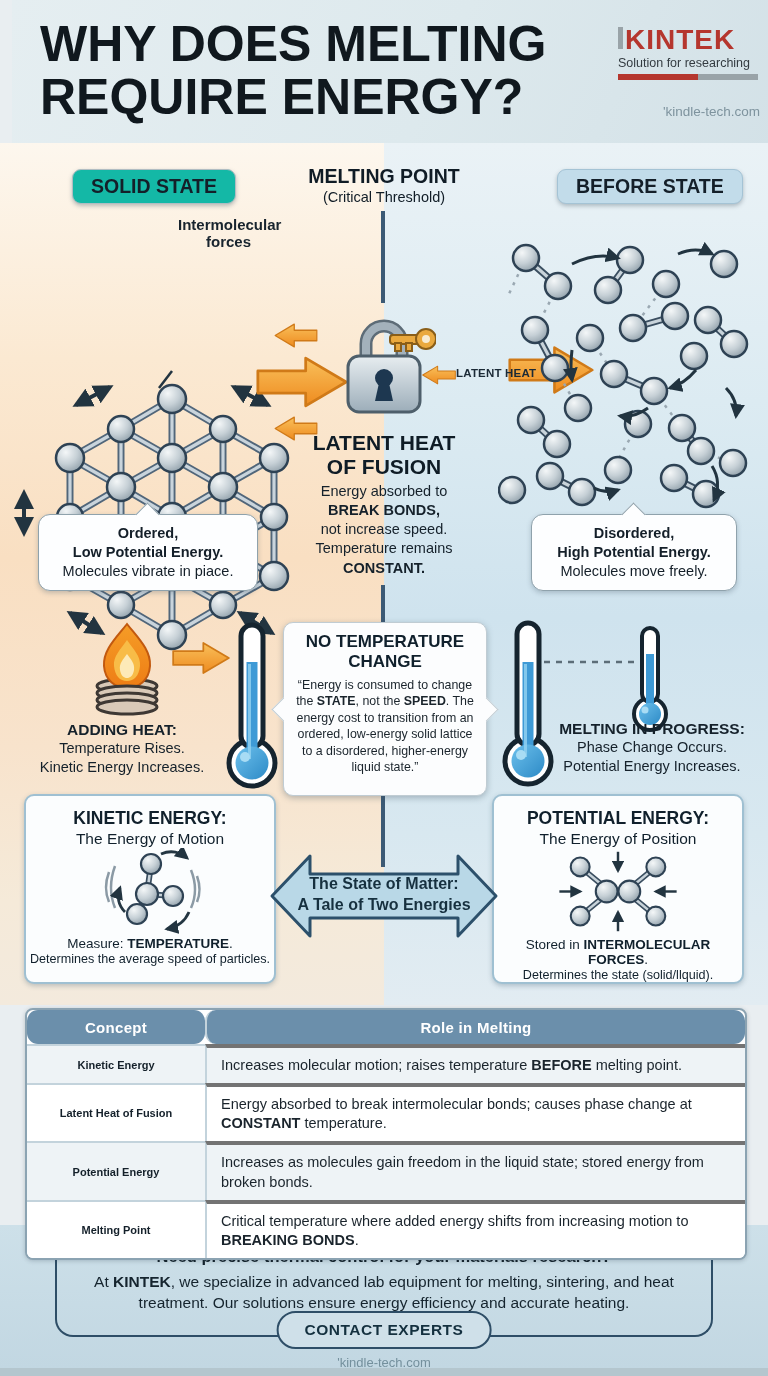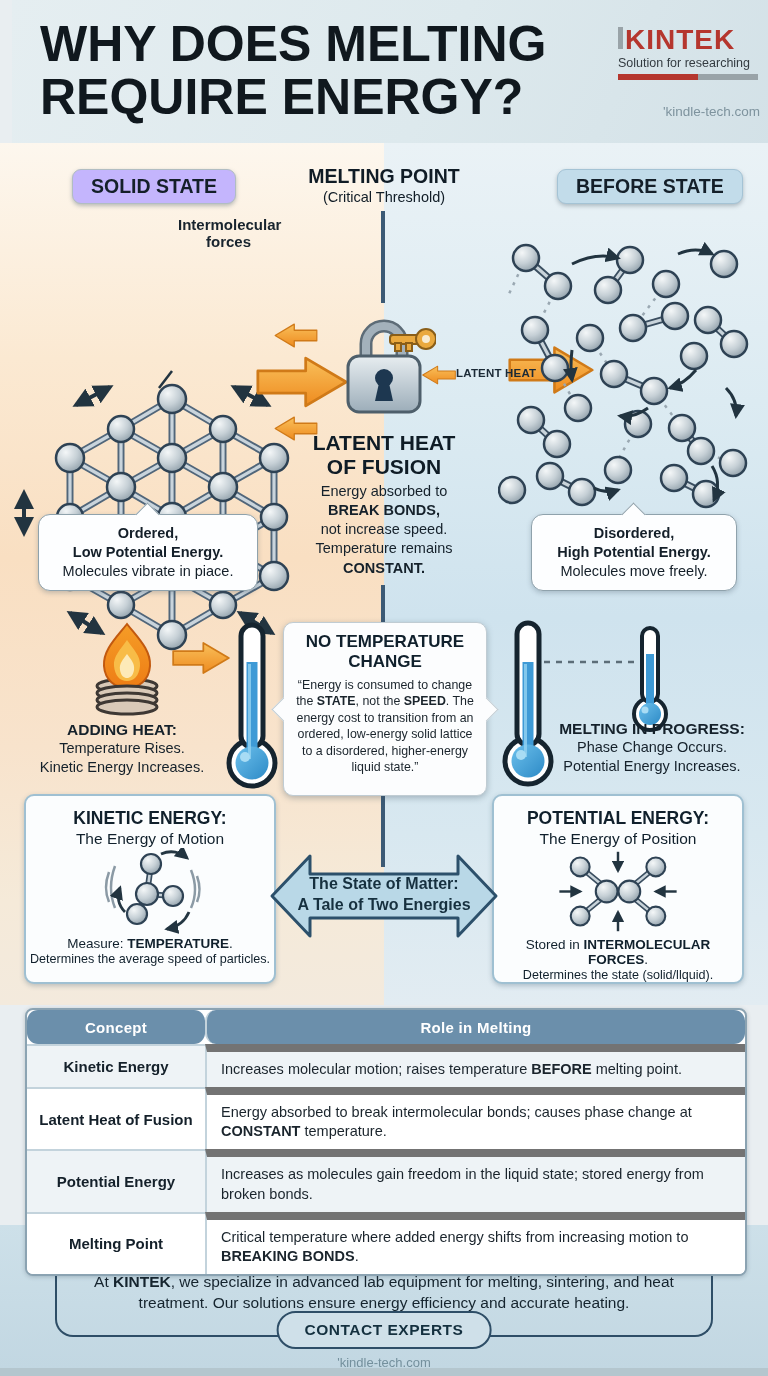--- a/index.html
+++ b/index.html
@@ -24,21 +24,21 @@
 
   
   .compare{left:0;top:143px;width:768px;height:862px;}
   .bgL{left:0;top:0;width:384px;height:862px;
     background:linear-gradient(180deg,#fdf7ee 0%,#fbe9d2 25%,#f9dfc2 48%,#f8e3cc 70%,#f5ead9 88%,#f3eadd 100%);}
   .bgR{left:384px;top:0;width:384px;height:862px;
     background:linear-gradient(180deg,#eaf2f6 0%,#dcebf2 30%,#cfe3ee 55%,#d8e8f0 80%,#e2ecf2 100%);}
   .divider{left:381px;width:4px;background:#3c5a75;z-index:1;}
   .badge{padding:5px 18px;border-radius:9px;font-size:19.5px;font-weight:800;color:#141f29;
     box-shadow:0 2px 4px rgba(60,80,95,.35);z-index:2;}
-  .badge.solid{left:72px;top:26px;background:#c4b5fd;border:1px solid #b1bdc2;}
+  .badge.solid{left:72px;top:26px;background:#14b8a6;border:1px solid #b1bdc2;}
   .badge.liquid{left:557px;top:26px;background:#c2dcea;border:1px solid #a4c3d5;}
   .mp{left:276px;top:22px;width:216px;z-index:2;color:#101c26;}
   .mp .t{font-size:19.5px;font-weight:800;}
   .mp .s{font-size:14.5px;margin-top:1px;}
   .forces{left:178px;top:74px;width:110px;font-size:15px;font-weight:600;color:#18242e;
     line-height:1.12;z-index:2;}
   .forces .ln2{padding-left:28px;}
   .fusion-h{left:292px;top:288px;width:184px;font-size:21px;font-weight:800;line-height:1.12;
     color:#0f1c26;z-index:2;}
   .fusion-b{left:294px;top:339px;width:180px;font-size:14.5px;line-height:1.32;color:#15212b;z-index:2;}
@@ -79,23 +79,23 @@
     font-weight:800;color:#16303f;line-height:1.3;}
 
   
   .tablebg{left:0;top:1005px;width:768px;height:220px;background:#e9eef1;}
   .tbl{left:25px;top:1008px;width:718px;border:2px solid #8ba3b2;border-radius:8px;overflow:hidden;
     background:#fff;box-shadow:0 1px 4px rgba(40,60,75,.25);z-index:2;
     display:grid;grid-template-columns:178px 1fr;}
   .tbl .h{background:#6b8fab;color:#fff;font-size:15px;font-weight:800;letter-spacing:.3px;
     display:flex;align-items:center;justify-content:center;height:34px;border-radius:11px;}
   .tbl .h.role{border-left:2px solid #c3d3dc;}
-  .tbl .c{display:flex;align-items:center;justify-content:center;font-size:15px;font-weight:800;
+  .tbl .c{display:flex;align-items:center;justify-content:center;font-size:11px;font-weight:800;
     color:#14202a;border-top:2px solid #c3d3dc;padding:8px 6px;box-sizing:border-box;text-align:center;}
-  .tbl .r{font-size:14.5px;color:#1a242c;border-top:8px solid #737373;border-left:2px solid #c3d3dc;
+  .tbl .r{font-size:14.5px;color:#1a242c;border-top:4px solid #737373;border-left:2px solid #c3d3dc;
     padding:8px 14px;display:flex;align-items:center;line-height:1.32;}
   .tbl .odd{background:#eef3f6;}
   .tbl .even{background:#ffffff;}
 
   
   .footer{left:0;top:1225px;width:768px;height:143px;
     background:linear-gradient(180deg,#cde0e9 0%,#c2d7e2 100%);}
   .frame{left:55px;top:16px;width:654px;height:92px;border:2px solid #2e4e67;border-top-color:transparent;
     border-radius:18px;}
   .f-head{left:64px;top:22px;width:640px;font-size:16.5px;font-weight:800;color:#13222c;}

